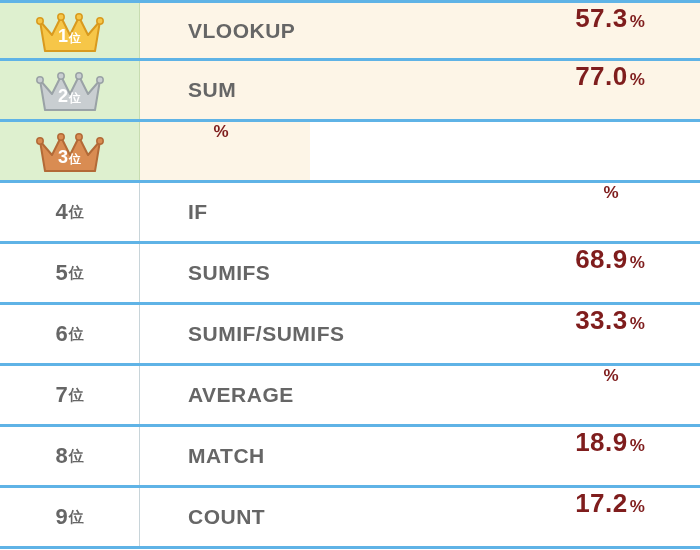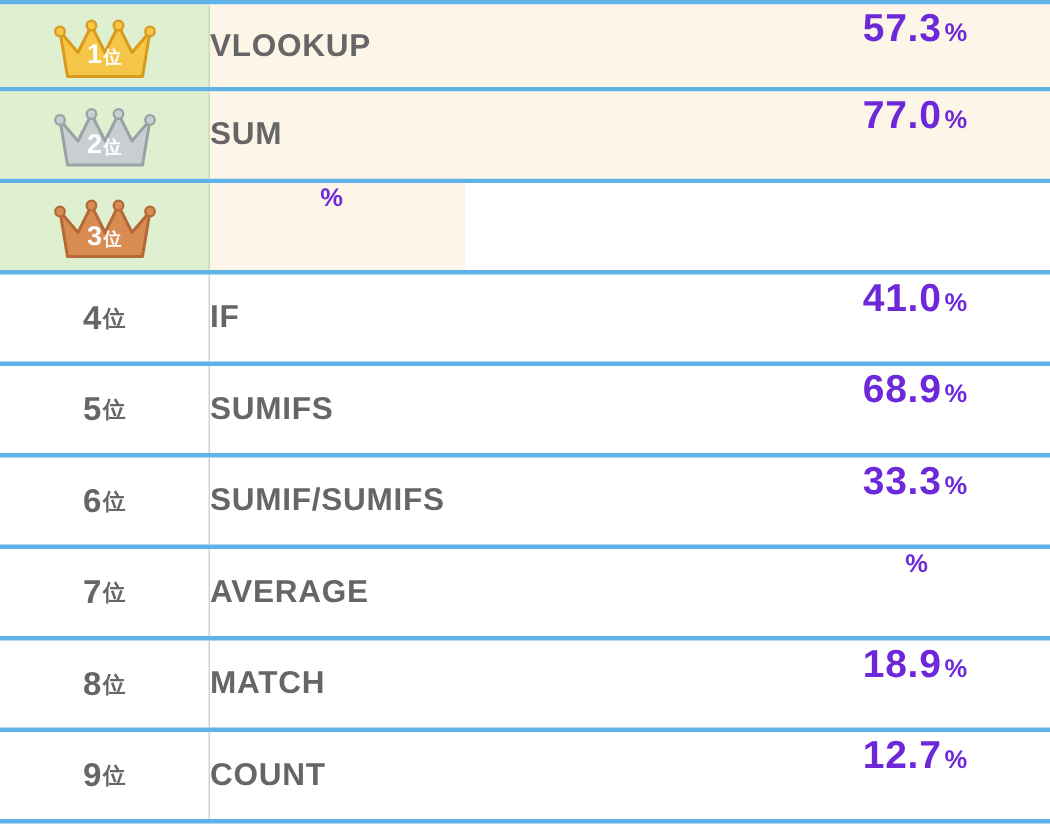--- a/index.html
+++ b/index.html
@@ -27,32 +27,33 @@
     display: flex;
     align-items: center;
     justify-content: center;
     border-right: 1px solid #c8d4d9;
     position: relative;
   }
   .name-cell {
     flex: 1;
     display: flex;
     align-items: center;
+    padding-left: 48px;
     font-size: 21px;
     font-weight: 700;
     letter-spacing: 0.5px;
     color: #666;
   }
   .pct-cell {
     width: 170px;
     display: flex;
     align-items: baseline;
     justify-content: center;
     padding-right: 10px;
-    color: #6d28d9;
+    color: #7f1d1d;
   }
   .pct-big {
     font-size: 26px;
     font-weight: 700;
     letter-spacing: 0.5px;
   }
   .pct-suffix {
     font-size: 17px;
     font-weight: 700;
     margin-left: 2px;
@@ -169,21 +170,20 @@
     <span class="pct-suffix">%</span>
       </div>
     </div>
     <div class="row">
       <div class="rank-cell">
       <span class="rank-text">4</span>
       <span class="rank-text rank-suffix">位</span>
       </div>
       <div class="name-cell">IF</div>
       <div class="pct-cell">
-    <span class="pct-big">41.0</span>
     <span class="pct-suffix">%</span>
       </div>
     </div>
     <div class="row">
       <div class="rank-cell">
       <span class="rank-text">5</span>
       <span class="rank-text rank-suffix">位</span>
       </div>
       <div class="name-cell">SUMIFS</div>
       <div class="pct-cell">
@@ -223,17 +223,17 @@
     <span class="pct-suffix">%</span>
       </div>
     </div>
     <div class="row">
       <div class="rank-cell">
       <span class="rank-text">9</span>
       <span class="rank-text rank-suffix">位</span>
       </div>
       <div class="name-cell">COUNT</div>
       <div class="pct-cell">
-    <span class="pct-big">12.7</span>
+    <span class="pct-big">17.2</span>
     <span class="pct-suffix">%</span>
       </div>
     </div>
   </div>
 
 </body></html>

